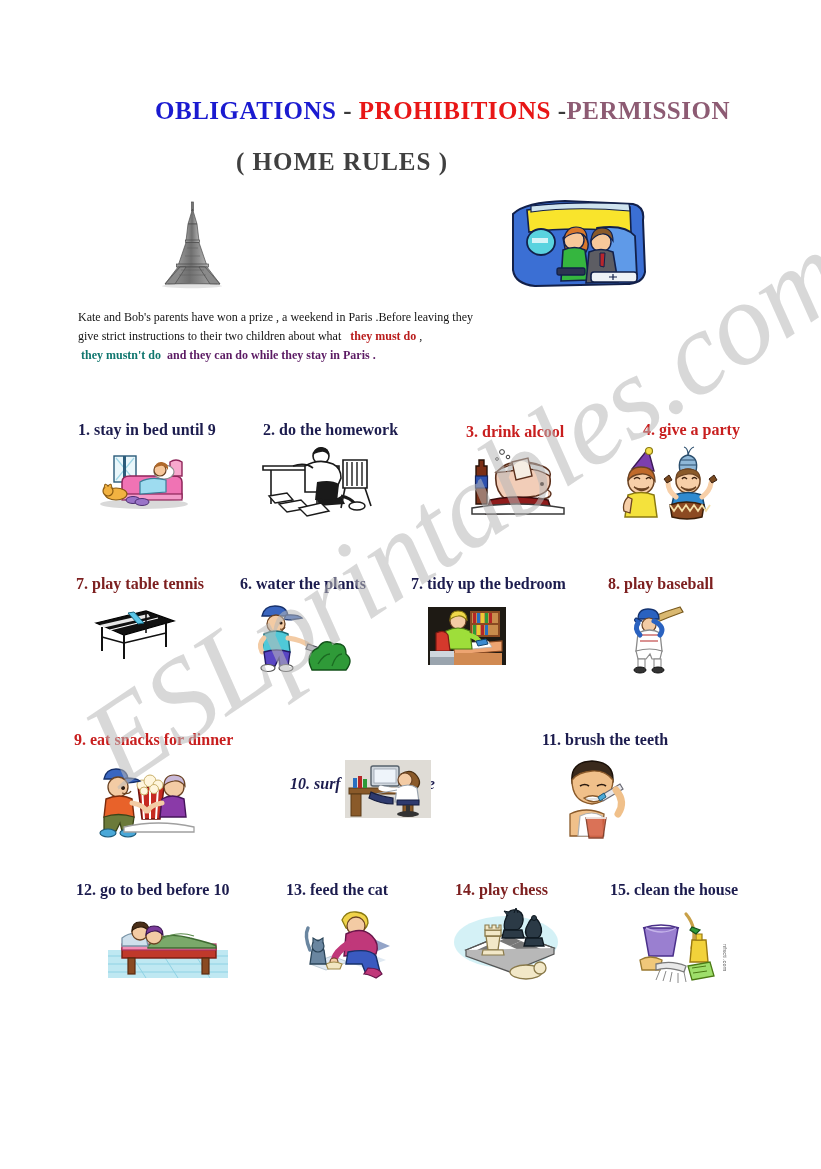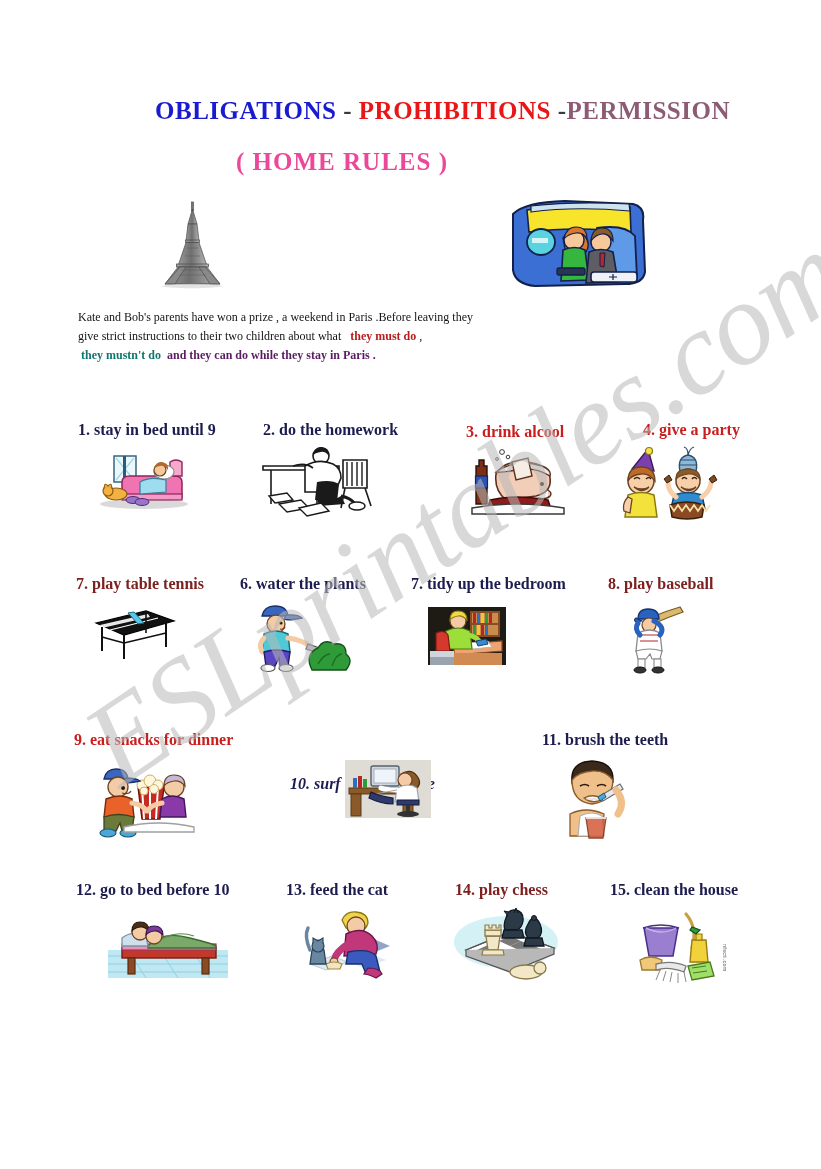--- a/index.html
+++ b/index.html
@@ -45,21 +45,21 @@
   .t-oblig{color:#1a1ad0;}
   .t-dash{color:#3a3a3a;}
   .t-prohib{color:#e81616;}
   .t-perm{color:#8d5b73;}
 
   .subtitle{
     position:absolute;left:0;top:148px;width:684px;
     text-align:center;
     font-size:25px;
     font-weight:bold;
-    color:#ec4899;
+    color:#404040;
     letter-spacing:1px;
     z-index:2;
   }
 
   
   .topimg{position:absolute;z-index:3;}
   #eiffel{left:150px;top:198px;width:85px;height:90px;}
   #plane{left:505px;top:198px;width:145px;height:92px;}
 
   

